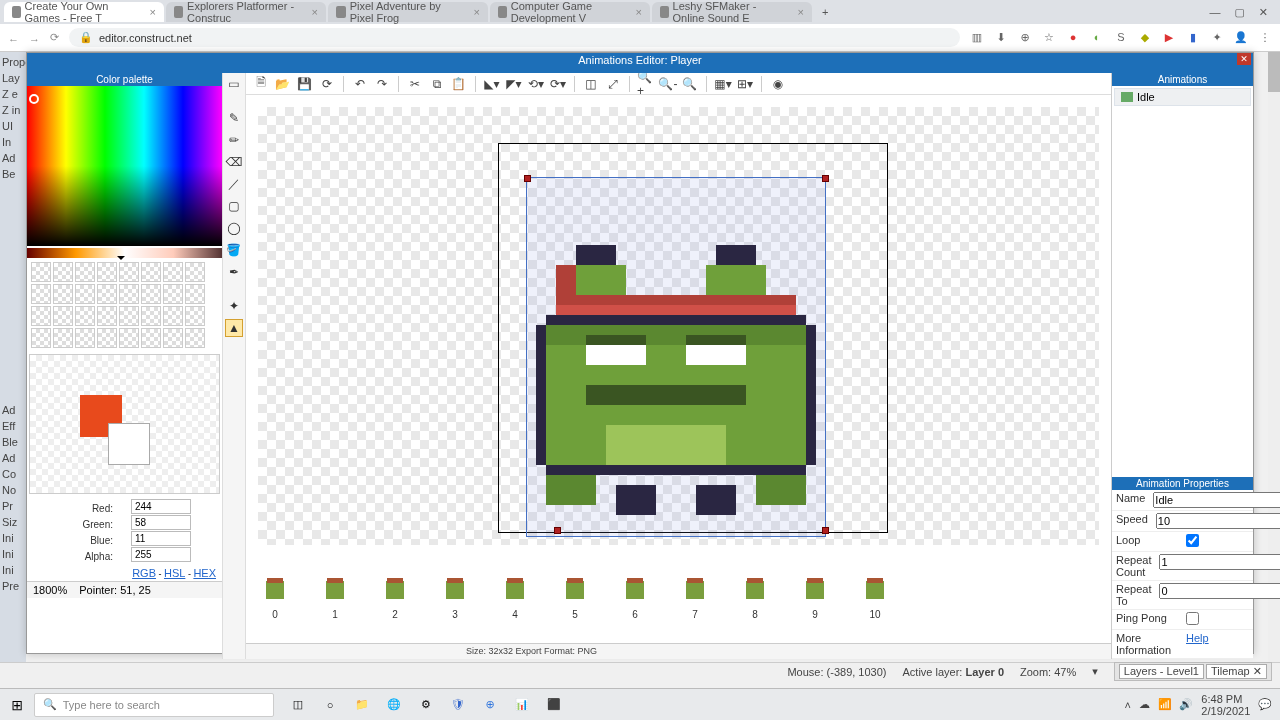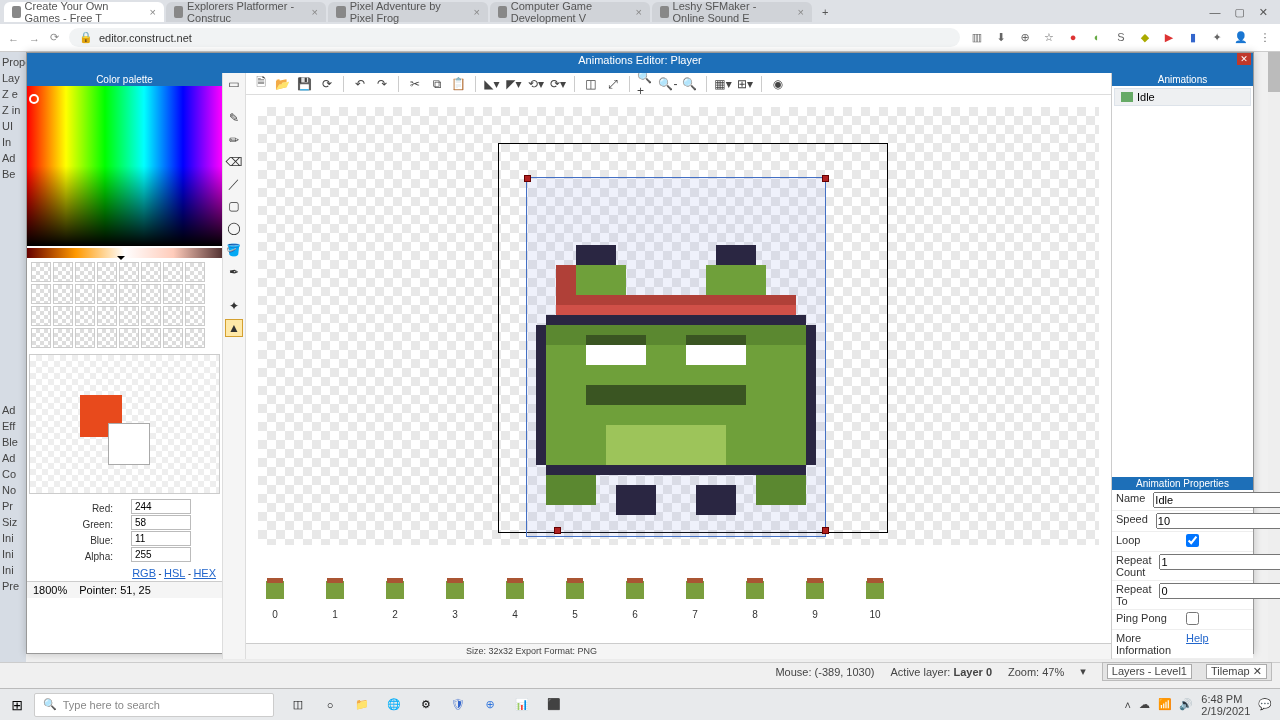--- a/index.html
+++ b/index.html
@@ -64,21 +64,21 @@
 .anim-list{flex:1;background:#fff;}
 .anim-item{display:flex;align-items:center;gap:4px;padding:2px 6px;background:#eef0f2;border:1px solid #dde3ea;margin:2px;}
 .anim-ico{width:12px;height:10px;background:#6a6;}
 .props-table{background:#fff;}
 .prop-row{display:flex;border-bottom:1px solid #eee;font-size:10px;}
 .prop-row .k{width:70px;padding:2px 4px;color:#333;}
 .prop-row .v{flex:1;padding:2px 4px;}
 .prop-row a{color:#2266cc;}
 .bottom-status{position:absolute;left:0;bottom:40px;width:100%;height:18px;background:#f0f0f0;border-top:1px solid #ccc;font-size:9px;color:#444;display:flex;align-items:center;padding:0 8px;gap:12px;}
 .bottom-status .r{margin-left:auto;display:flex;gap:16px;align-items:center;}
-.tabs-row{background:#e4e4e4;border:1px solid #bbb;font-size:9px;padding:1px 4px;display:flex;gap:14px;}
+.tabs-row{background:#e4e4e4;border:1px solid #bbb;font-size:9px;padding:1px 4px;display:flex;gap:2px;}
 .mini-tab{background:#fefefe;border:1px solid #aaa;padding:0 4px;}
 .taskbar{position:absolute;bottom:0;left:0;width:100%;height:32px;background:#e8eaec;display:flex;align-items:center;border-top:1px solid #bbb;}
 .start{width:34px;text-align:center;font-size:14px;}
 .search-box{width:240px;height:24px;background:#fff;border:1px solid #ccc;border-radius:2px;display:flex;align-items:center;padding:0 8px;color:#888;gap:6px;}
 .task-icons{display:flex;gap:12px;padding:0 14px;}
 .task-icons span{width:20px;height:20px;display:inline-flex;align-items:center;justify-content:center;}
 .tray{margin-left:auto;display:flex;align-items:center;gap:8px;padding-right:8px;font-size:9px;color:#444;}
 .scrolltrack{position:absolute;right:0;top:52px;width:12px;height:620px;background:#eee;}
 .scrolltrack .thumb{position:absolute;top:0;width:12px;height:40px;background:#bbb;}
 </style>

